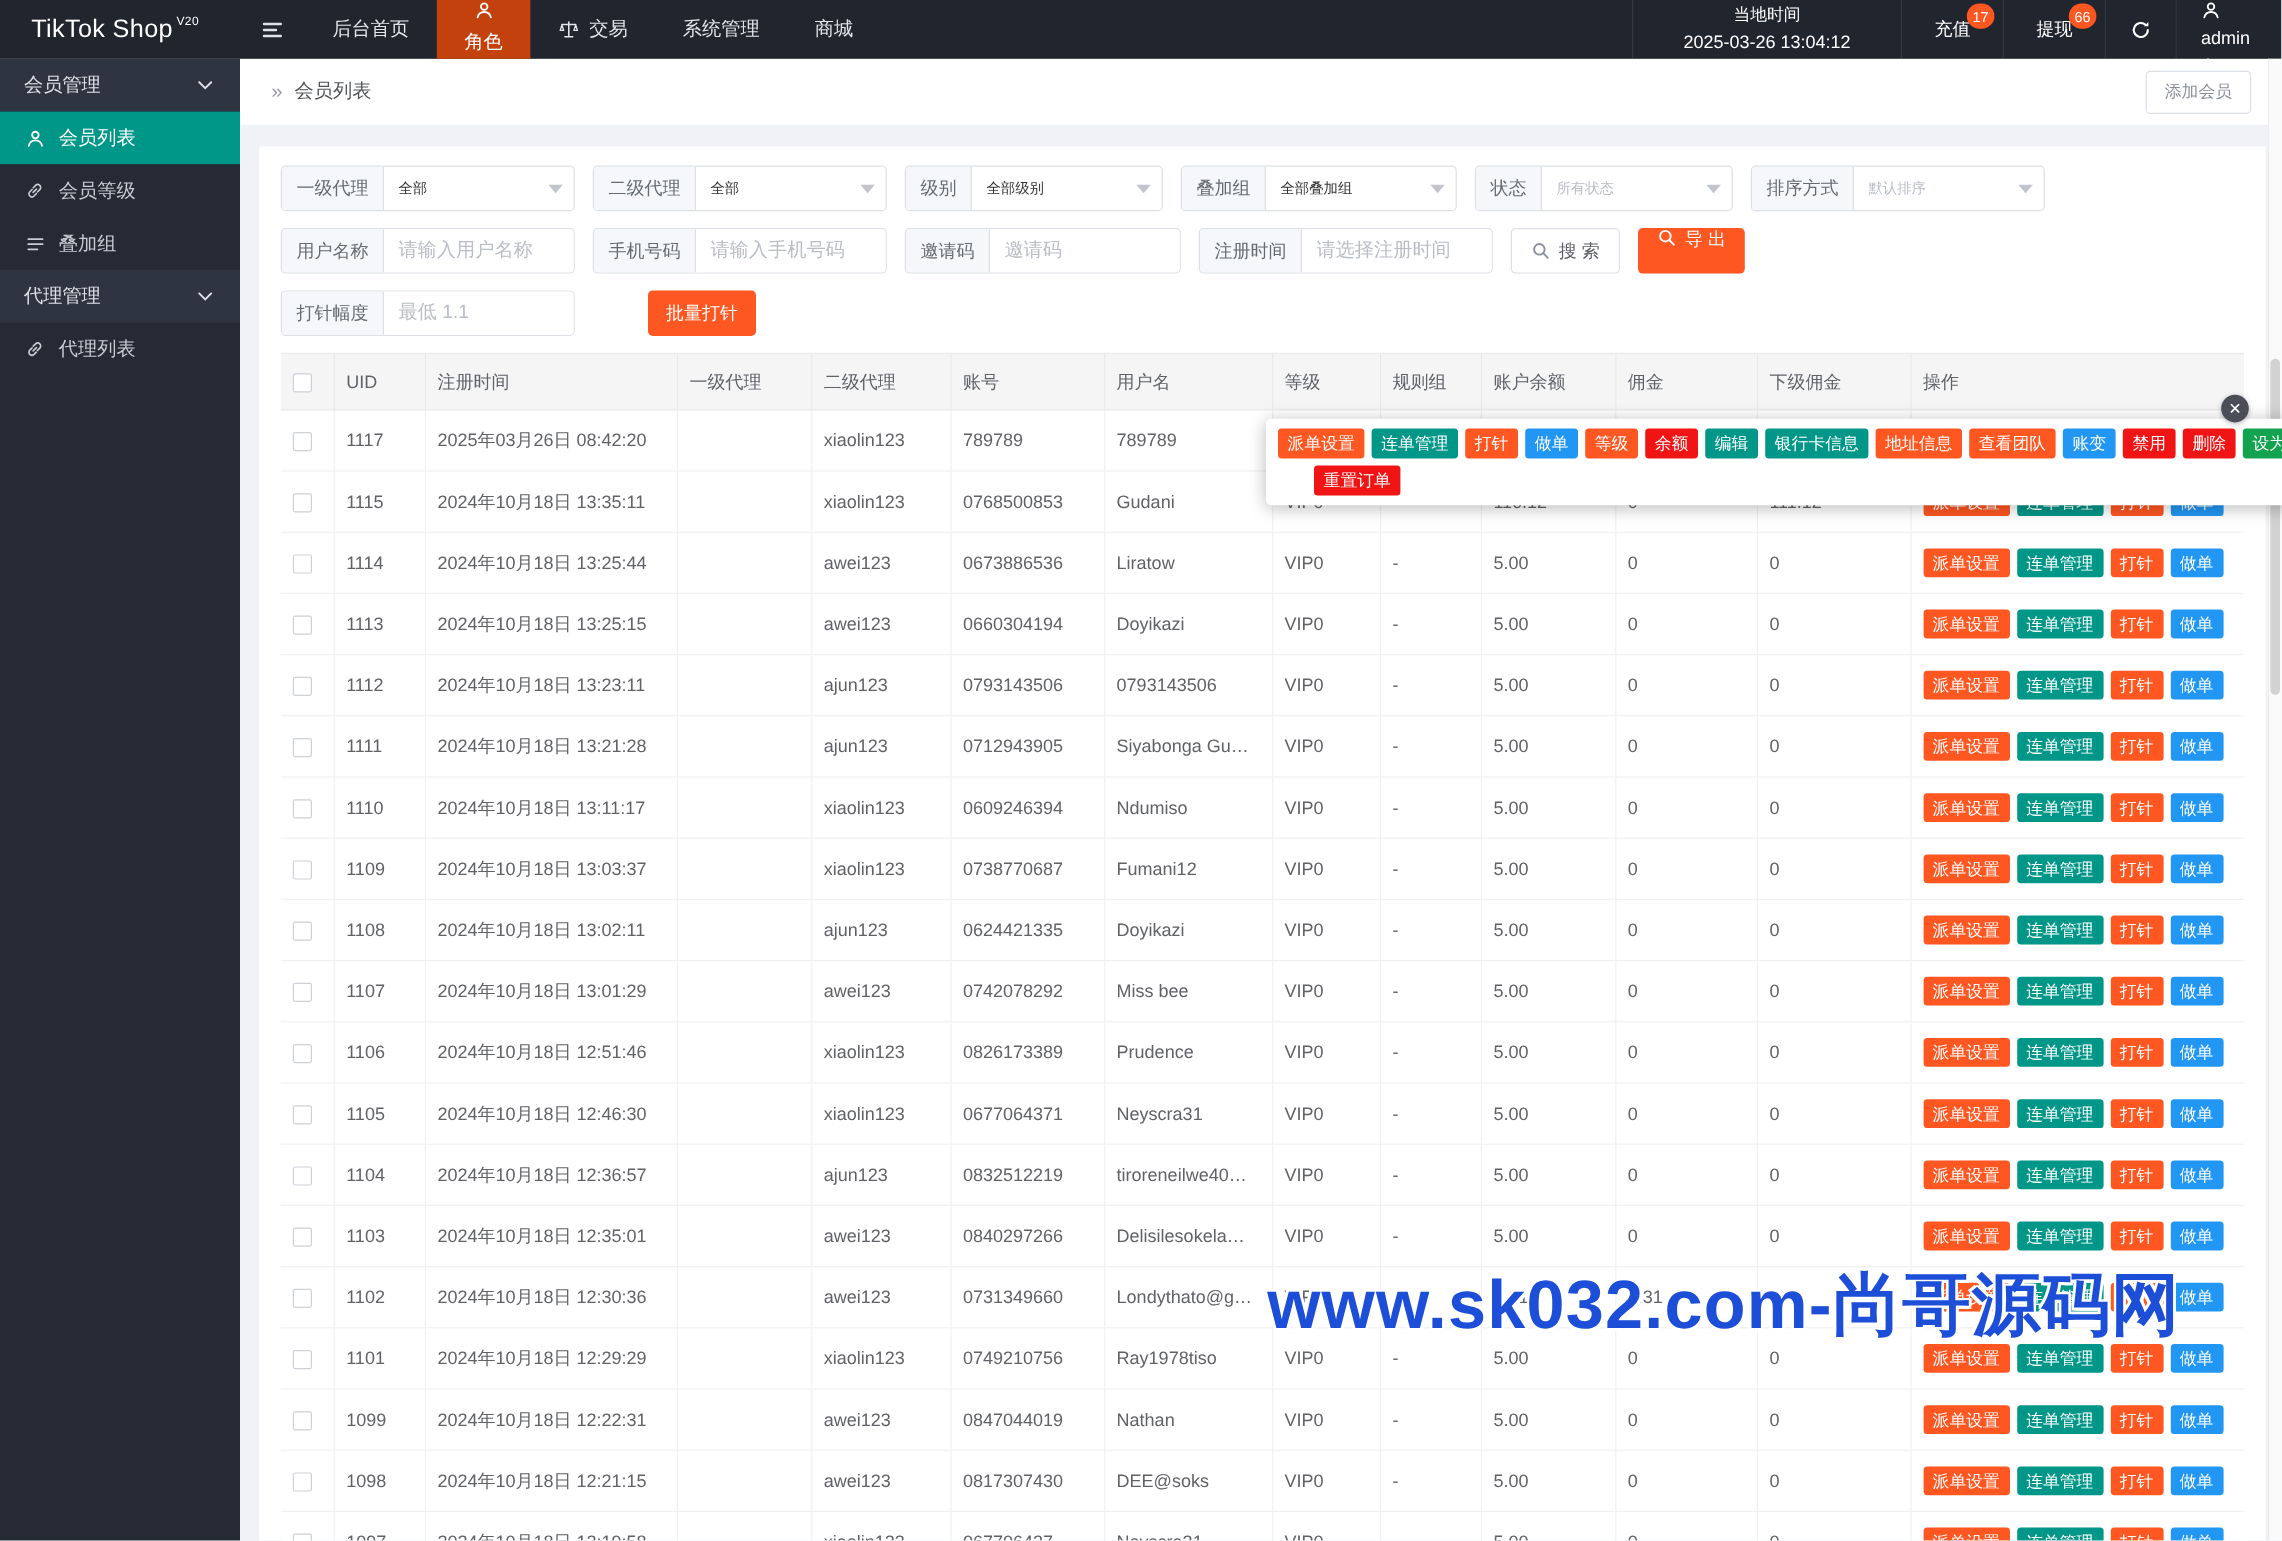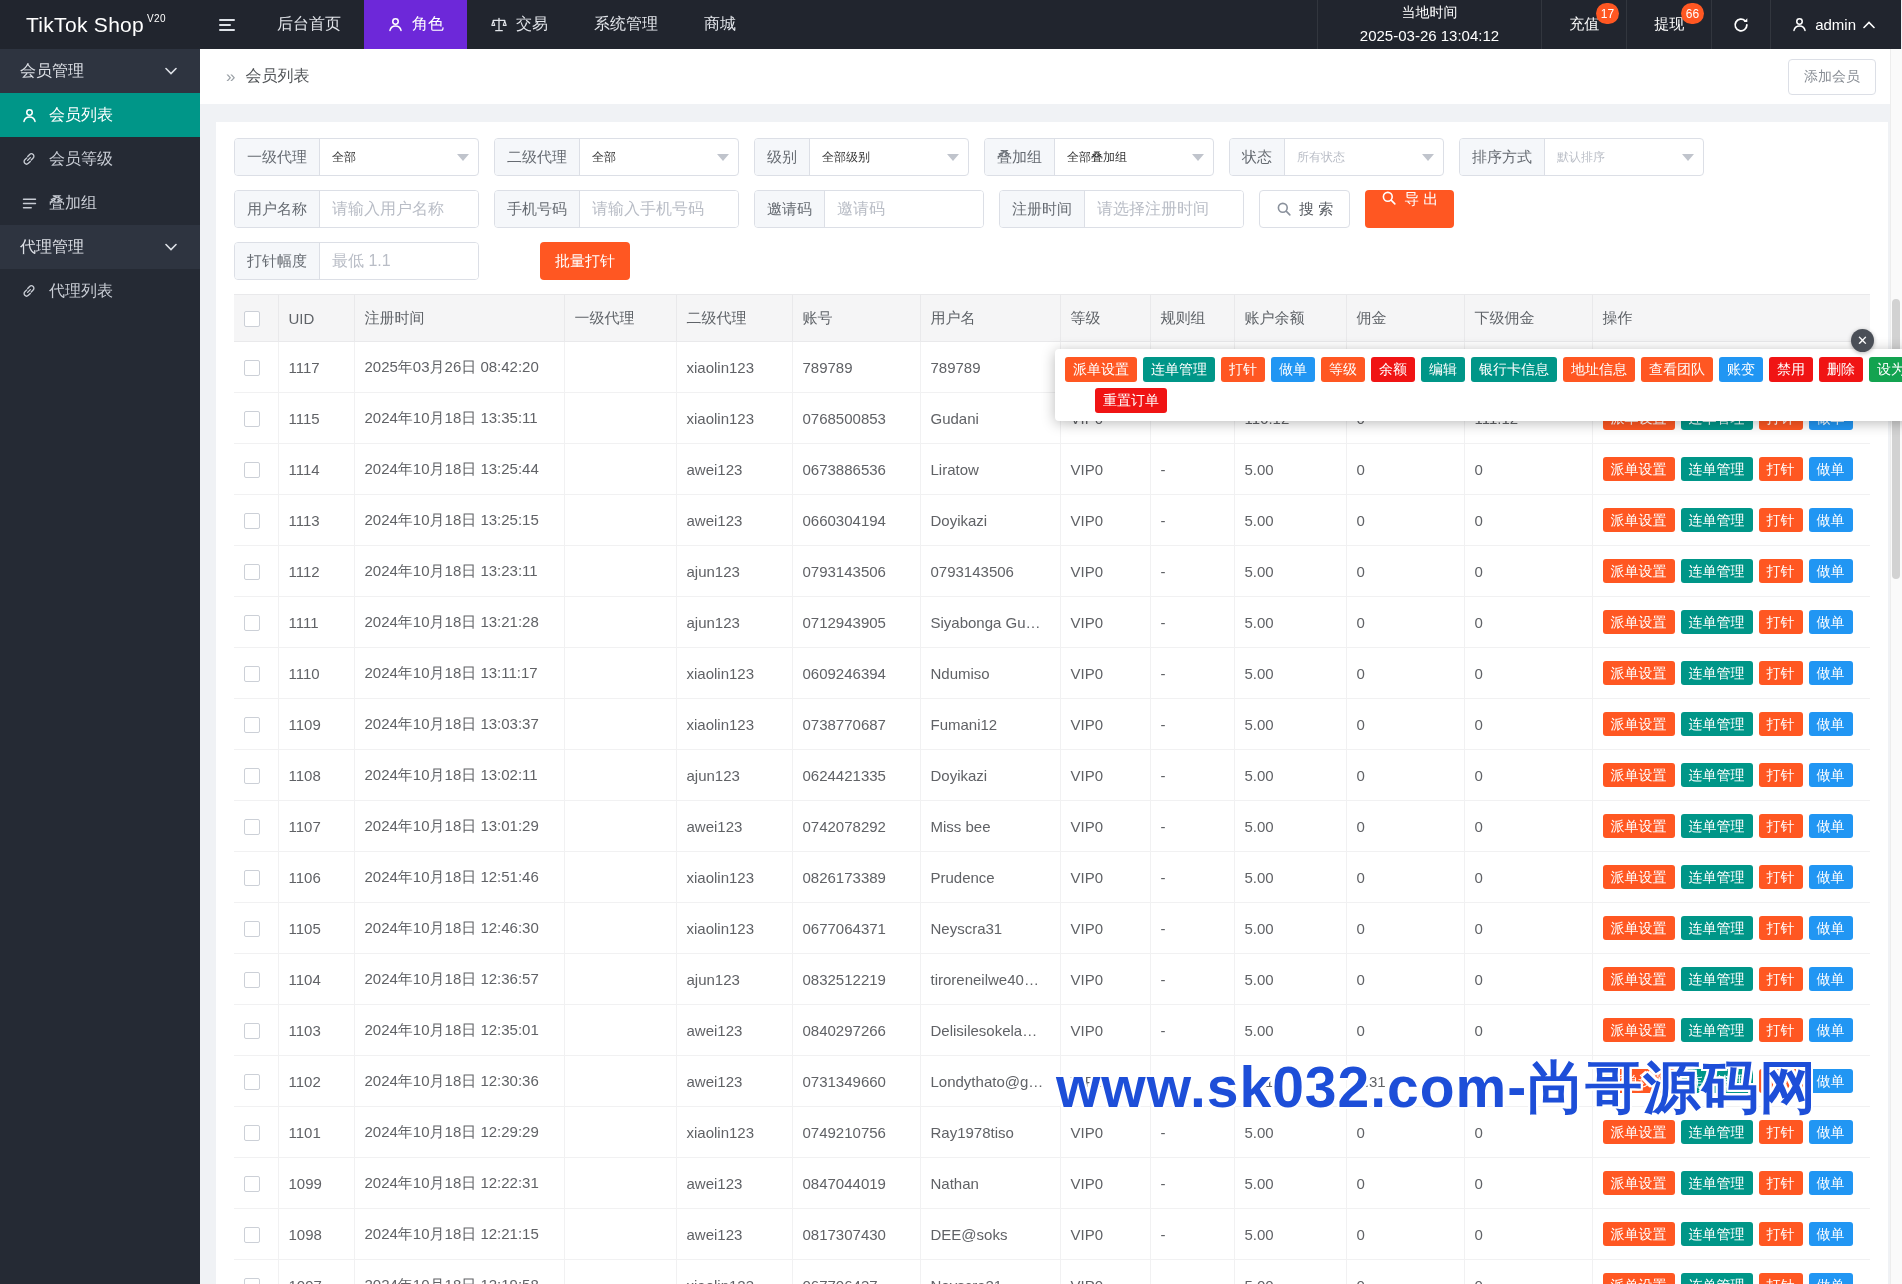--- a/index.html
+++ b/index.html
@@ -10,34 +10,34 @@
   
   .navbar { position:absolute; top:0; left:0; right:1px; height:49px; background:#21252e;
             display:flex; align-items:stretch; color:#fff; z-index:50; }
   .logo { width:200px; display:flex; align-items:center; padding-left:26px; font-size:21px;
           letter-spacing:.3px; color:#fff; white-space:nowrap; }
   .logo sup { font-size:10px; margin-left:3px; transform:translateY(-6px); }
   .nav-toggle { width:54px; display:flex; align-items:center; justify-content:center; cursor:pointer; color:#dfe3e9; }
   .nav-menu { display:flex; align-items:stretch; }
   .nav-item { display:flex; align-items:center; gap:8px; padding:0 23px; font-size:16px;
               color:#e2e5ea; cursor:pointer; }
-  .nav-item.active { background:#6d28d9; color:#fff; }
+  .nav-item.active { background:#c2410c; color:#fff;flex-direction:column; }
   .nav-ic { display:flex; align-items:center; }
   .nav-right { margin-left:auto; display:flex; align-items:stretch; }
   .time-block { display:flex; flex-direction:column; justify-content:center; align-items:center;
                 padding:0 42px; border-left:1px solid rgba(255,255,255,.08);
                 border-right:1px solid rgba(255,255,255,.08); line-height:1.55; }
   .time-label { font-size:14px; } .time-value { font-size:15px; }
   .nav-link { position:relative; display:flex; align-items:center; padding:0 27px; font-size:15px;
               border-right:1px solid rgba(255,255,255,.08); cursor:pointer; }
   .badge { position:absolute; top:3px; right:7px; min-width:21px; height:21px; border-radius:11px;
            background:#ff5722; color:#fff; font-size:12px; display:flex; align-items:center;
            justify-content:center; padding:0 5px; }
   .nav-refresh { display:flex; align-items:center; padding:0 20px; border-right:1px solid rgba(255,255,255,.08); cursor:pointer; }
-  .nav-admin { display:flex; align-items:center; gap:7px; padding:0 26px 0 20px; font-size:15px; cursor:pointer; }
+  .nav-admin { display:flex; align-items:flex-start; gap:7px; padding:0 26px 0 20px; font-size:15px; cursor:pointer;flex-direction:column; }
 
   
   .sidebar { position:absolute; top:49px; left:0; bottom:0; width:200px; background:#252a34;
              color:#c8ccd4; font-size:16px; z-index:40; }
   .side-group { height:44px; display:flex; align-items:center; justify-content:space-between;
                 padding:0 20px; background:#2e3440; color:#dde0e6; cursor:pointer; }
   .side-item { height:44px; display:flex; align-items:center; gap:11px; padding:0 20px;
                background:#252a34; cursor:pointer; }
   .side-item.active { background:#009688; color:#fff; }
   .side-ic { display:flex; align-items:center; width:18px; justify-content:center; }

